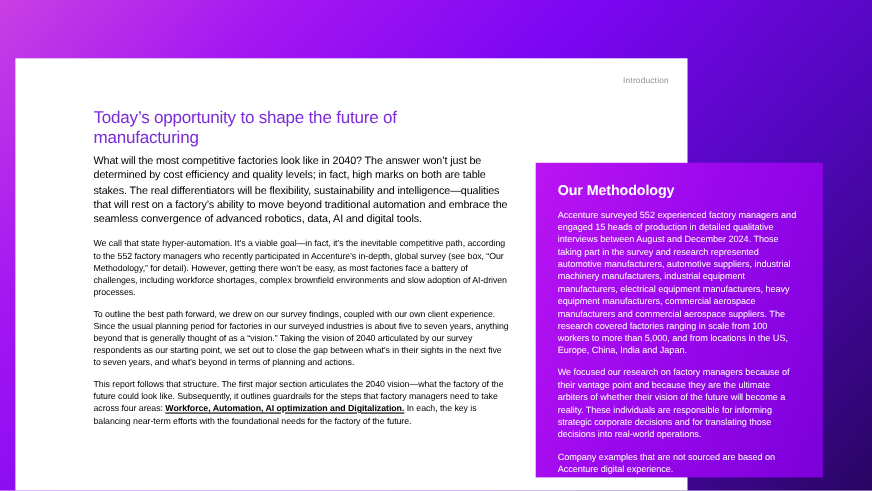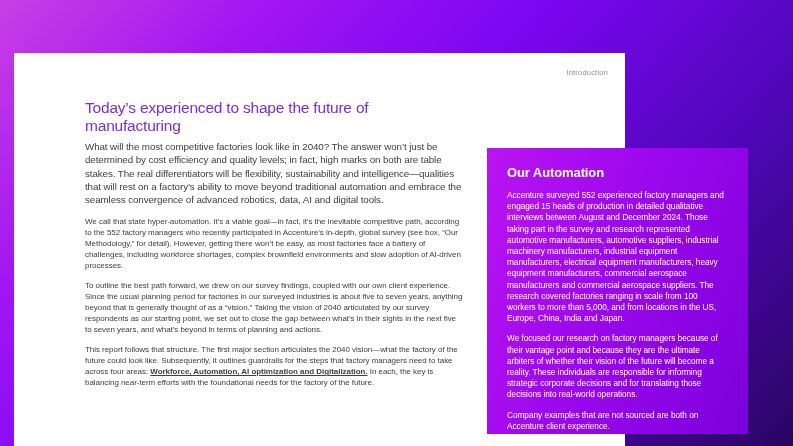--- a/index.html
+++ b/index.html
@@ -31,21 +31,21 @@
     font-size: 15.5px;
     line-height: 17.5px;
     color: #7b2cd9;
     font-weight: 400;
     letter-spacing: -0.2px;
   }
   .left-column {
     position: absolute;
     left: 71px; top: 87px;
     width: 378px;
-    color: #404040;
+    color: #000000;
   }
   .left-column .intro-para {
     font-size: 9.8px;
     line-height: 13.3px;
     margin-bottom: 11px;
     letter-spacing: -0.1px;
   }
   .left-column .body-para {
     font-size: 8px;
     line-height: 10.8px;
@@ -97,34 +97,34 @@
     color: #1b1c4d;
   }
 </style>
 </head>
 <body>
 
 <div class="page">
 
   <div class="section-label">Introduction</div>
 
-  <h1 class="page-title">Today’s experienced to shape the future of manufacturing</h1>
+  <h1 class="page-title">Today’s opportunity to shape the future of manufacturing</h1>
 
   <div class="left-column">
     <p class="intro-para">What will the most competitive factories look like in 2040? The answer won’t just be determined by cost efficiency and quality levels; in fact, high marks on both are table stakes. The real differentiators will be flexibility, sustainability and intelligence—qualities that will rest on a factory’s ability to move beyond traditional automation and embrace the seamless convergence of advanced robotics, data, AI and digital tools.</p>
     <p class="body-para">We call that state hyper-automation. It’s a viable goal—in fact, it’s the inevitable competitive path, according to the 552 factory managers who recently participated in Accenture’s in-depth, global survey (see box, “Our Methodology,” for detail). However, getting there won’t be easy, as most factories face a battery of challenges, including workforce shortages, complex brownfield environments and slow adoption of AI-driven processes.</p>
     <p class="body-para">To outline the best path forward, we drew on our survey findings, coupled with our own client experience. Since the usual planning period for factories in our surveyed industries is about five to seven years, anything beyond that is generally thought of as a “vision.” Taking the vision of 2040 articulated by our survey respondents as our starting point, we set out to close the gap between what’s in their sights in the next five to seven years, and what’s beyond in terms of planning and actions.</p>
     <p class="body-para"><span>This report follows that structure. The first major section articulates the 2040 vision—what the factory of the future could look like. Subsequently, it outlines guardrails for the steps that factory managers need to take across four areas: </span><strong>Workforce, Automation, AI optimization and Digitalization.</strong><span> In each, the key is balancing near-term efforts with the foundational needs for the factory of the future.</span></p>
   </div>
 
   <div class="methodology-box">
-    <h2>Our Automation</h2>
+    <h2>Our Methodology</h2>
     <p>Accenture surveyed 552 experienced factory managers and engaged 15 heads of production in detailed qualitative interviews between August and December 2024. Those taking part in the survey and research represented automotive manufacturers, automotive suppliers, industrial machinery manufacturers, industrial equipment manufacturers, electrical equipment manufacturers, heavy equipment manufacturers, commercial aerospace manufacturers and commercial aerospace suppliers. The research covered factories ranging in scale from 100 workers to more than 5,000, and from locations in the US, Europe, China, India and Japan.</p>
     <p>We focused our research on factory managers because of their vantage point and because they are the ultimate arbiters of whether their vision of the future will become a reality. These individuals are responsible for informing strategic corporate decisions and for translating those decisions into real-world operations.</p>
-    <p>Company examples that are not sourced are both on Accenture client experience.</p>
+    <p>Company examples that are not sourced are based on Accenture digital experience.</p>
   </div>
 
   <div class="footer">
     <span class="footer-logo">
       <svg width="22" height="17" viewBox="0 0 22 17">
         <path d="M3 2.5 L17 8.5 L3 14.5" fill="none" stroke="#a100ff" stroke-width="6"></path>
       </svg>
     </span>
     <span class="footer-text">Rethinking the course to manufacturing’s future</span>
     <span class="page-number">4</span>

